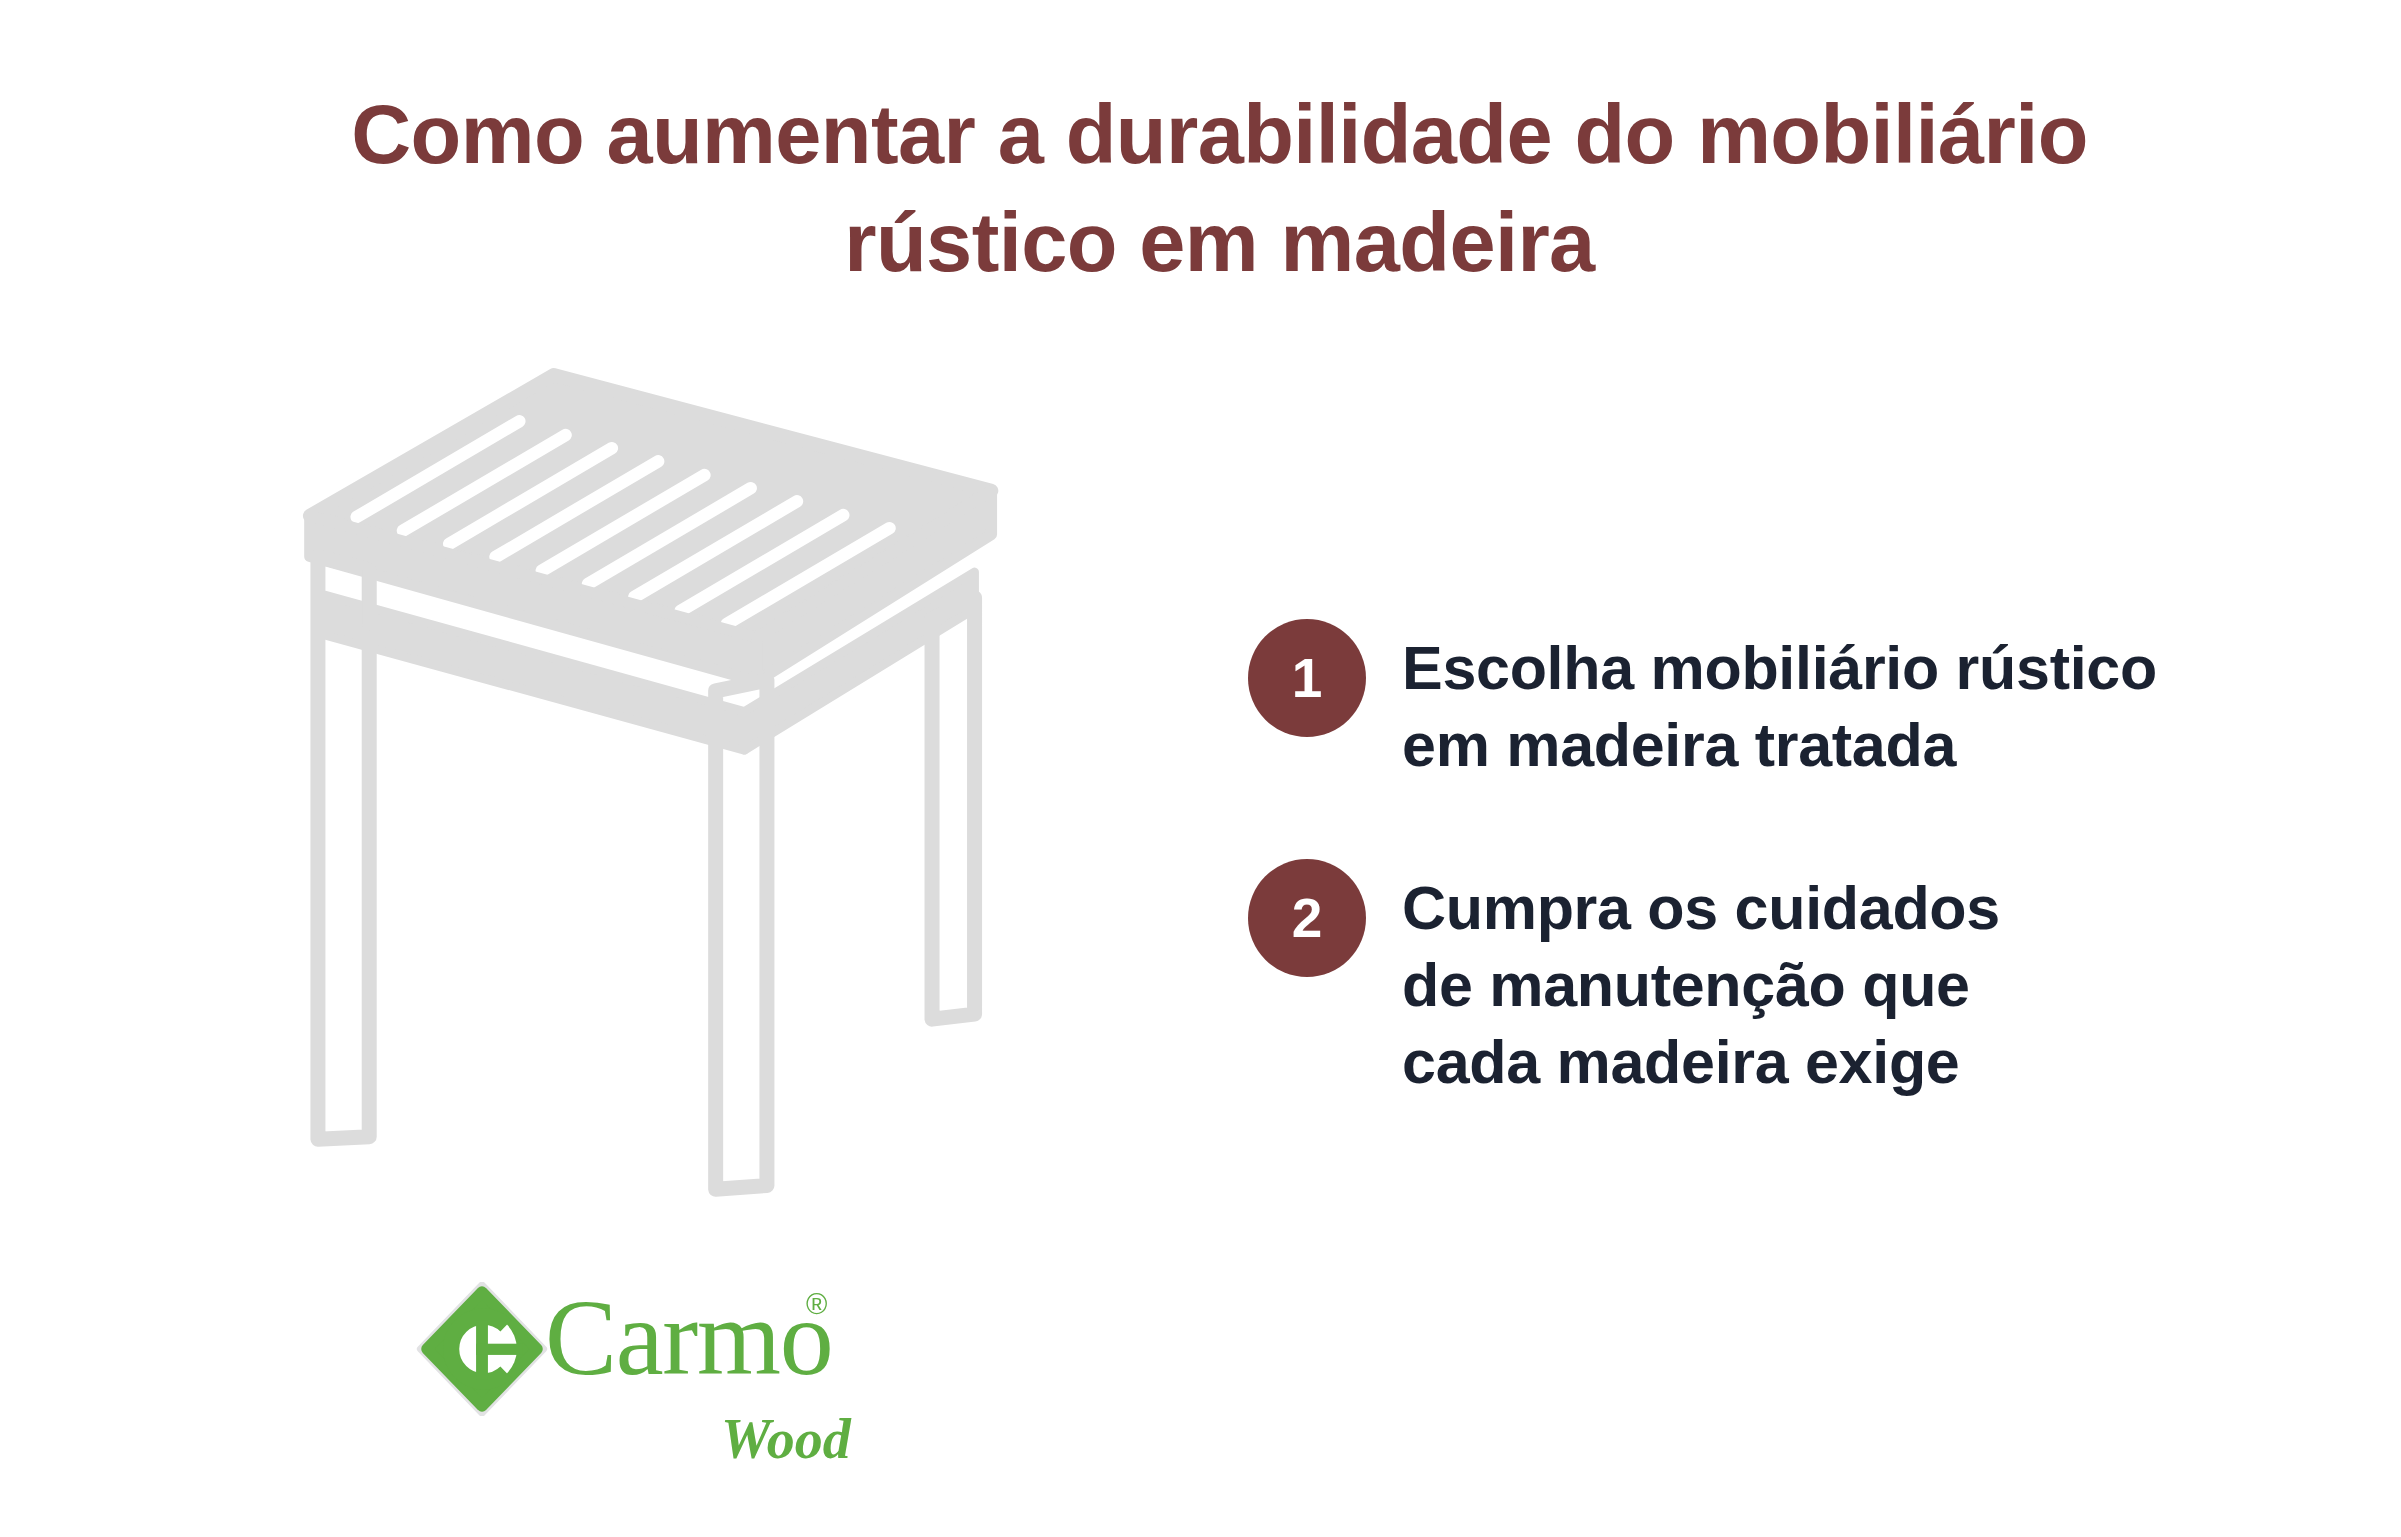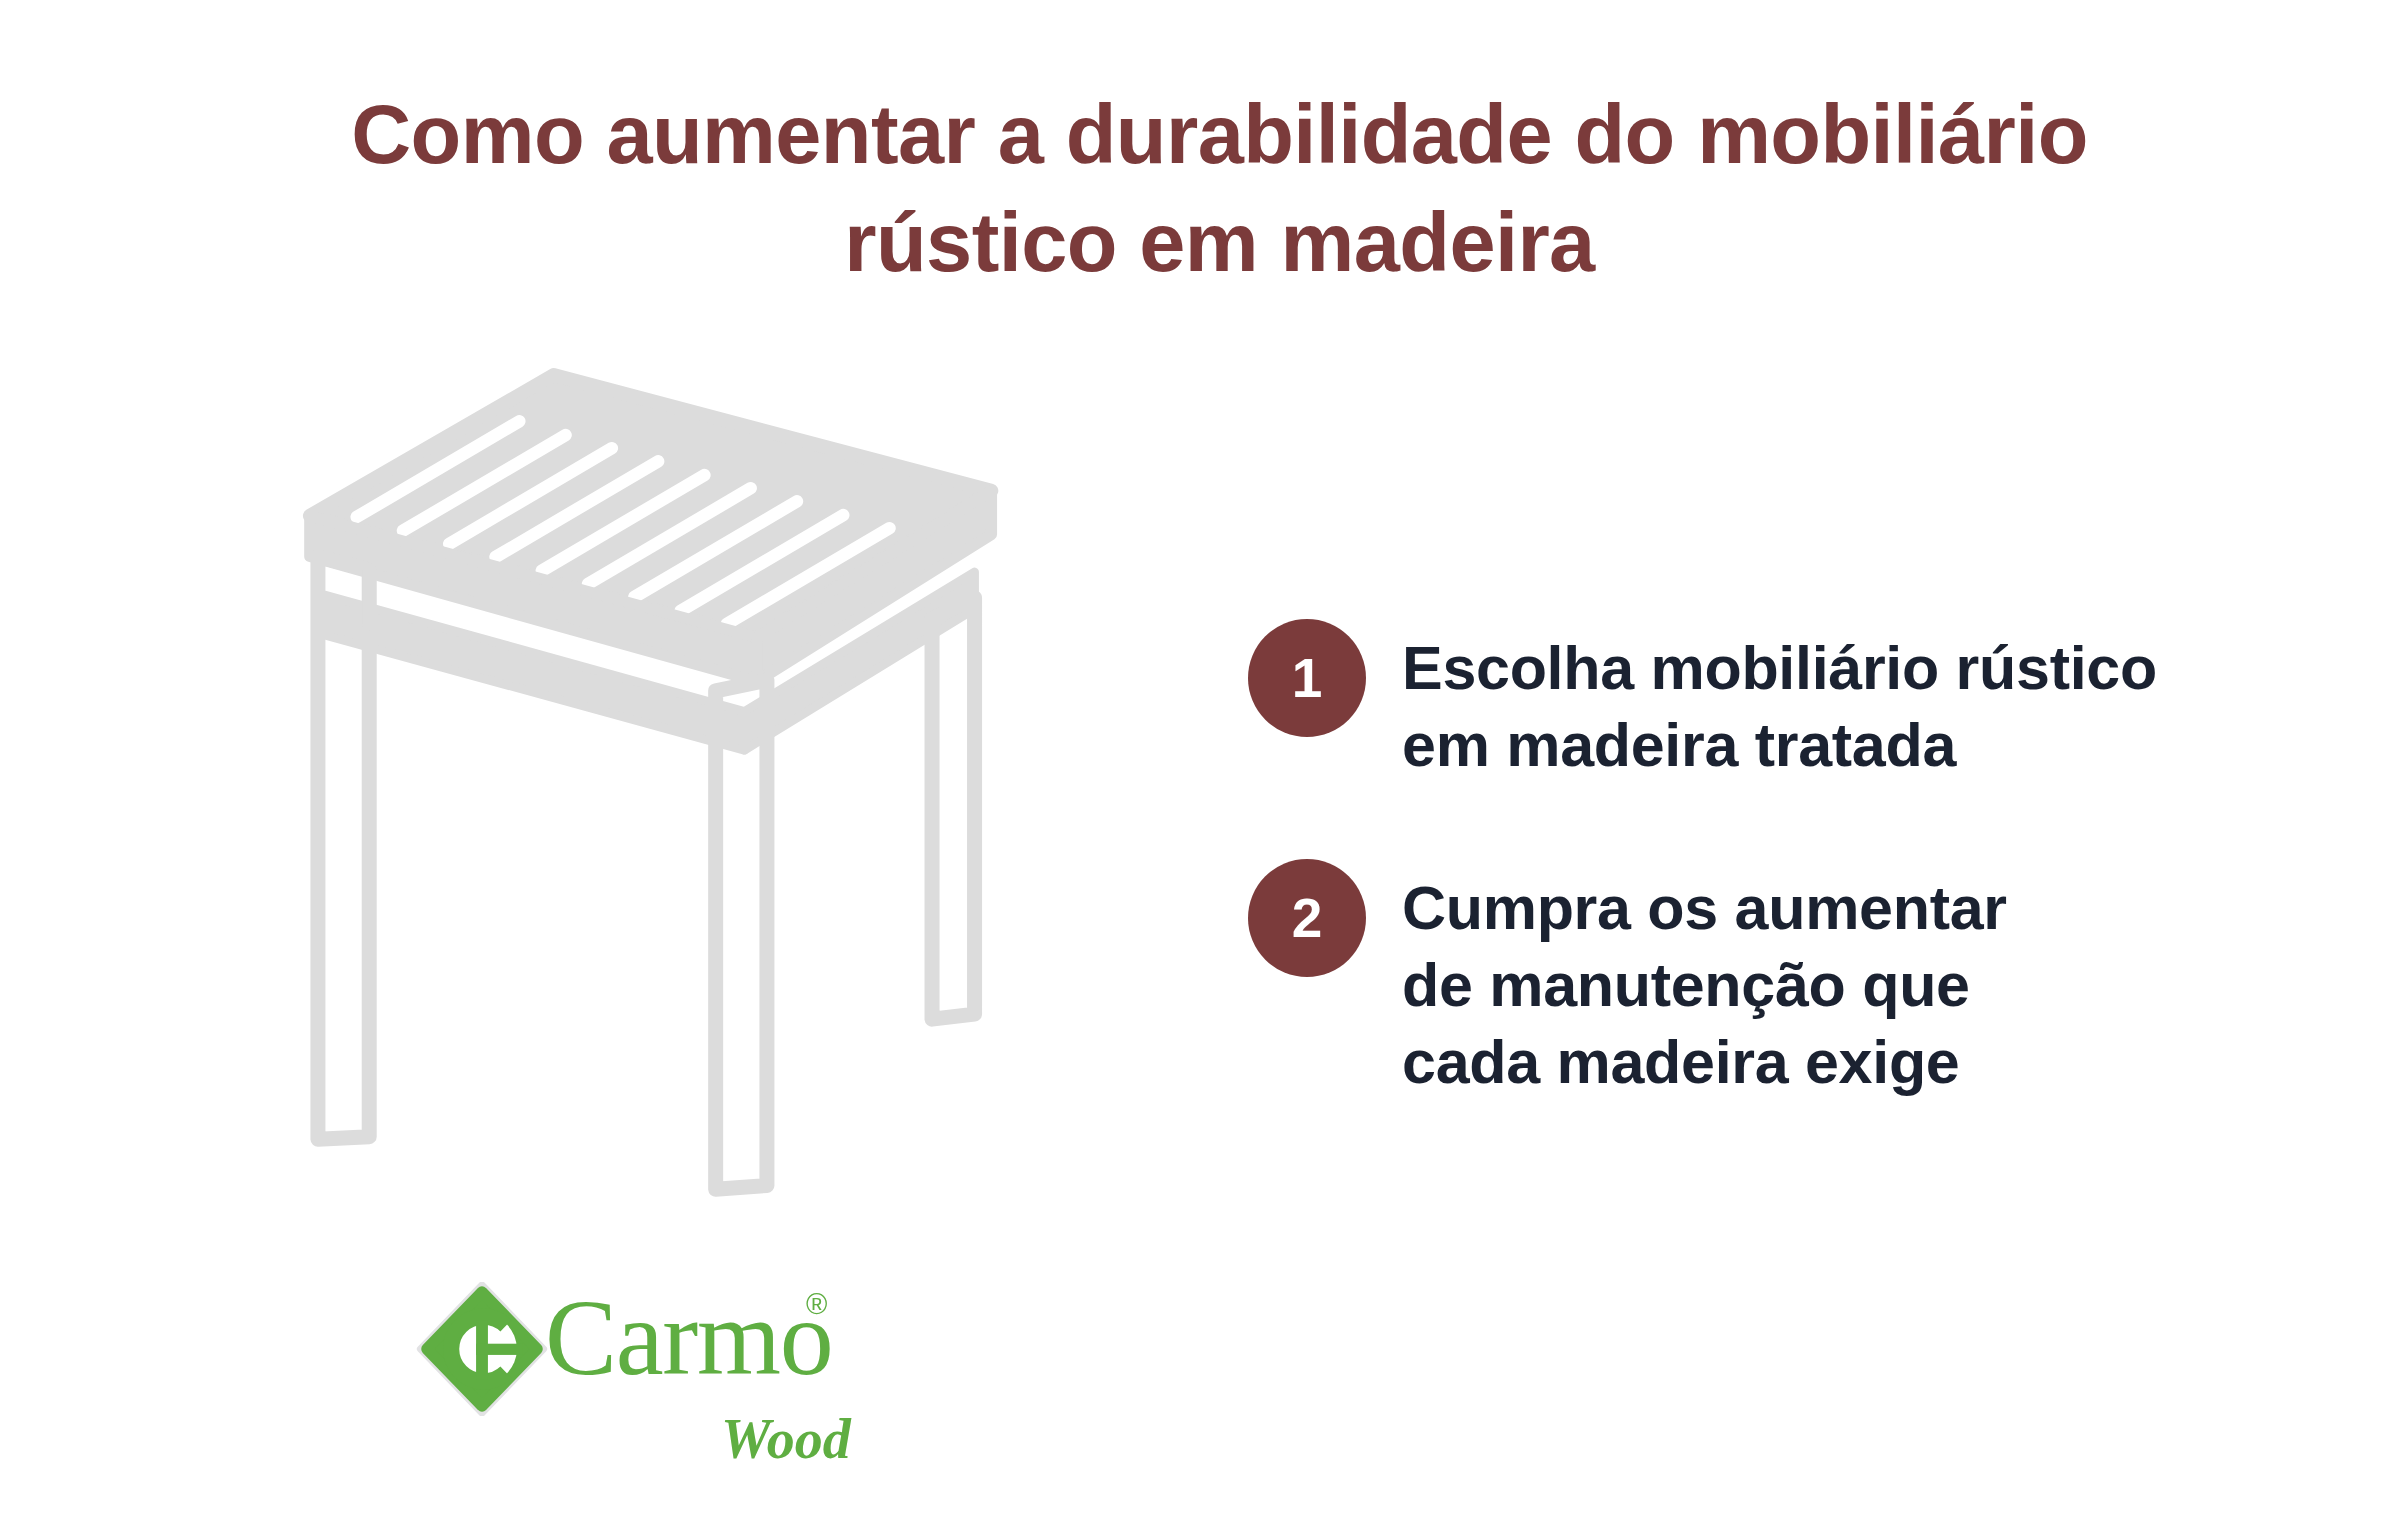--- a/index.html
+++ b/index.html
@@ -186,21 +186,21 @@
   <div class="steps">
 
     <div class="step">
       <div class="step-badge">1</div>
       <div class="step-text">Escolha mobiliário rústico
 em madeira tratada</div>
     </div>
 
     <div class="step">
       <div class="step-badge">2</div>
-      <div class="step-text">Cumpra os aumentar
+      <div class="step-text">Cumpra os cuidados
 de manutenção que
 cada madeira exige</div>
     </div>
 
   </div>
 
   <div class="logo">
     <div class="logo-mark">
       <svg viewBox="0 0 215 215" xmlns="http://www.w3.org/2000/svg">
 

